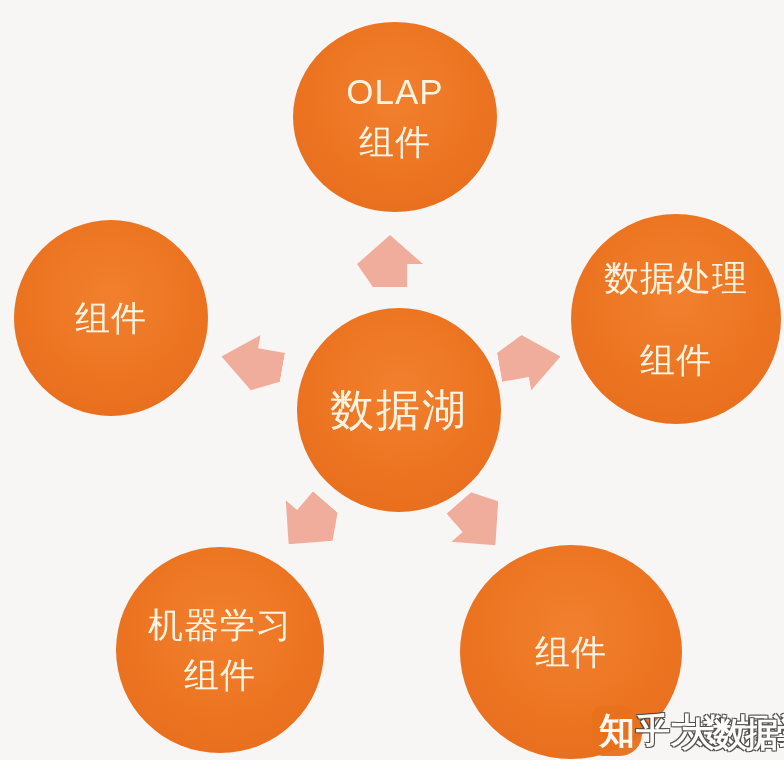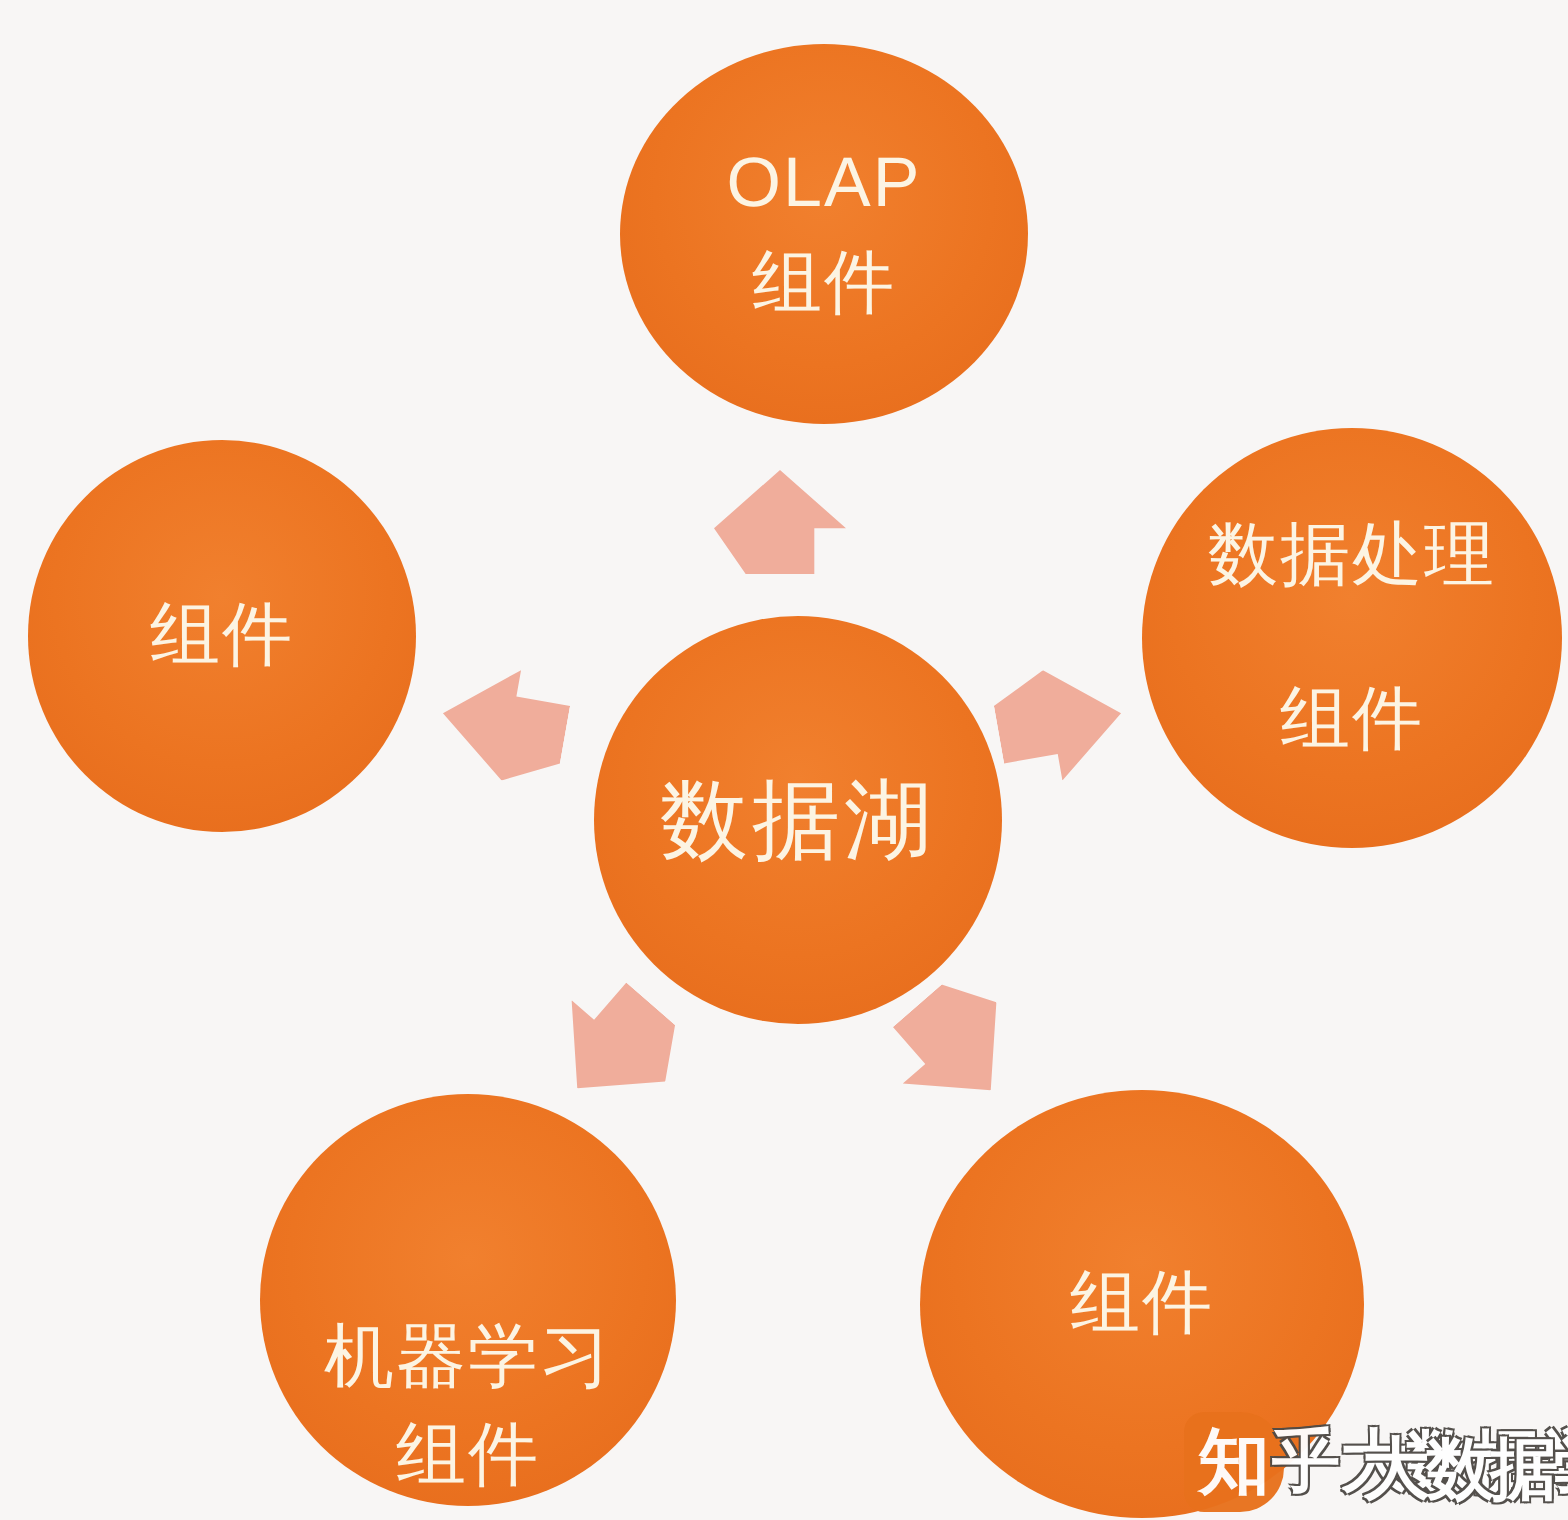--- a/index.html
+++ b/index.html
@@ -26,25 +26,25 @@
     text-align: center;
     color: #fcf4e3;
   }
   .circle .node-line {
     font-size: 35px;
     line-height: 1.42;
     letter-spacing: 1px;
     font-weight: 400;
   }
 
-  .circle-top          { left: 310px; top: 22px;  width: 204px; height: 190px; }
+  .circle-top          { left: 293px; top: 22px;  width: 204px; height: 190px; }
   .circle-left         { left: 14px;  top: 220px; width: 194px; height: 196px; }
   .circle-right        { left: 571px; top: 214px; width: 210px; height: 210px; gap: 32px; }
   .circle-center       { left: 297px; top: 308px; width: 204px; height: 204px; }
-  .circle-bottom-left  { left: 130px; top: 547px; width: 208px; height: 206px; justify-content: flex-end; }
+  .circle-bottom-left  { left: 116px; top: 547px; width: 208px; height: 206px; }
   .circle-bottom-right { left: 460px; top: 545px; width: 222px; height: 214px; }
 
   .circle-center .center-label {
     font-size: 44px;
     letter-spacing: 2px;
     font-weight: 400;
     white-space: nowrap;
   }
 
   

